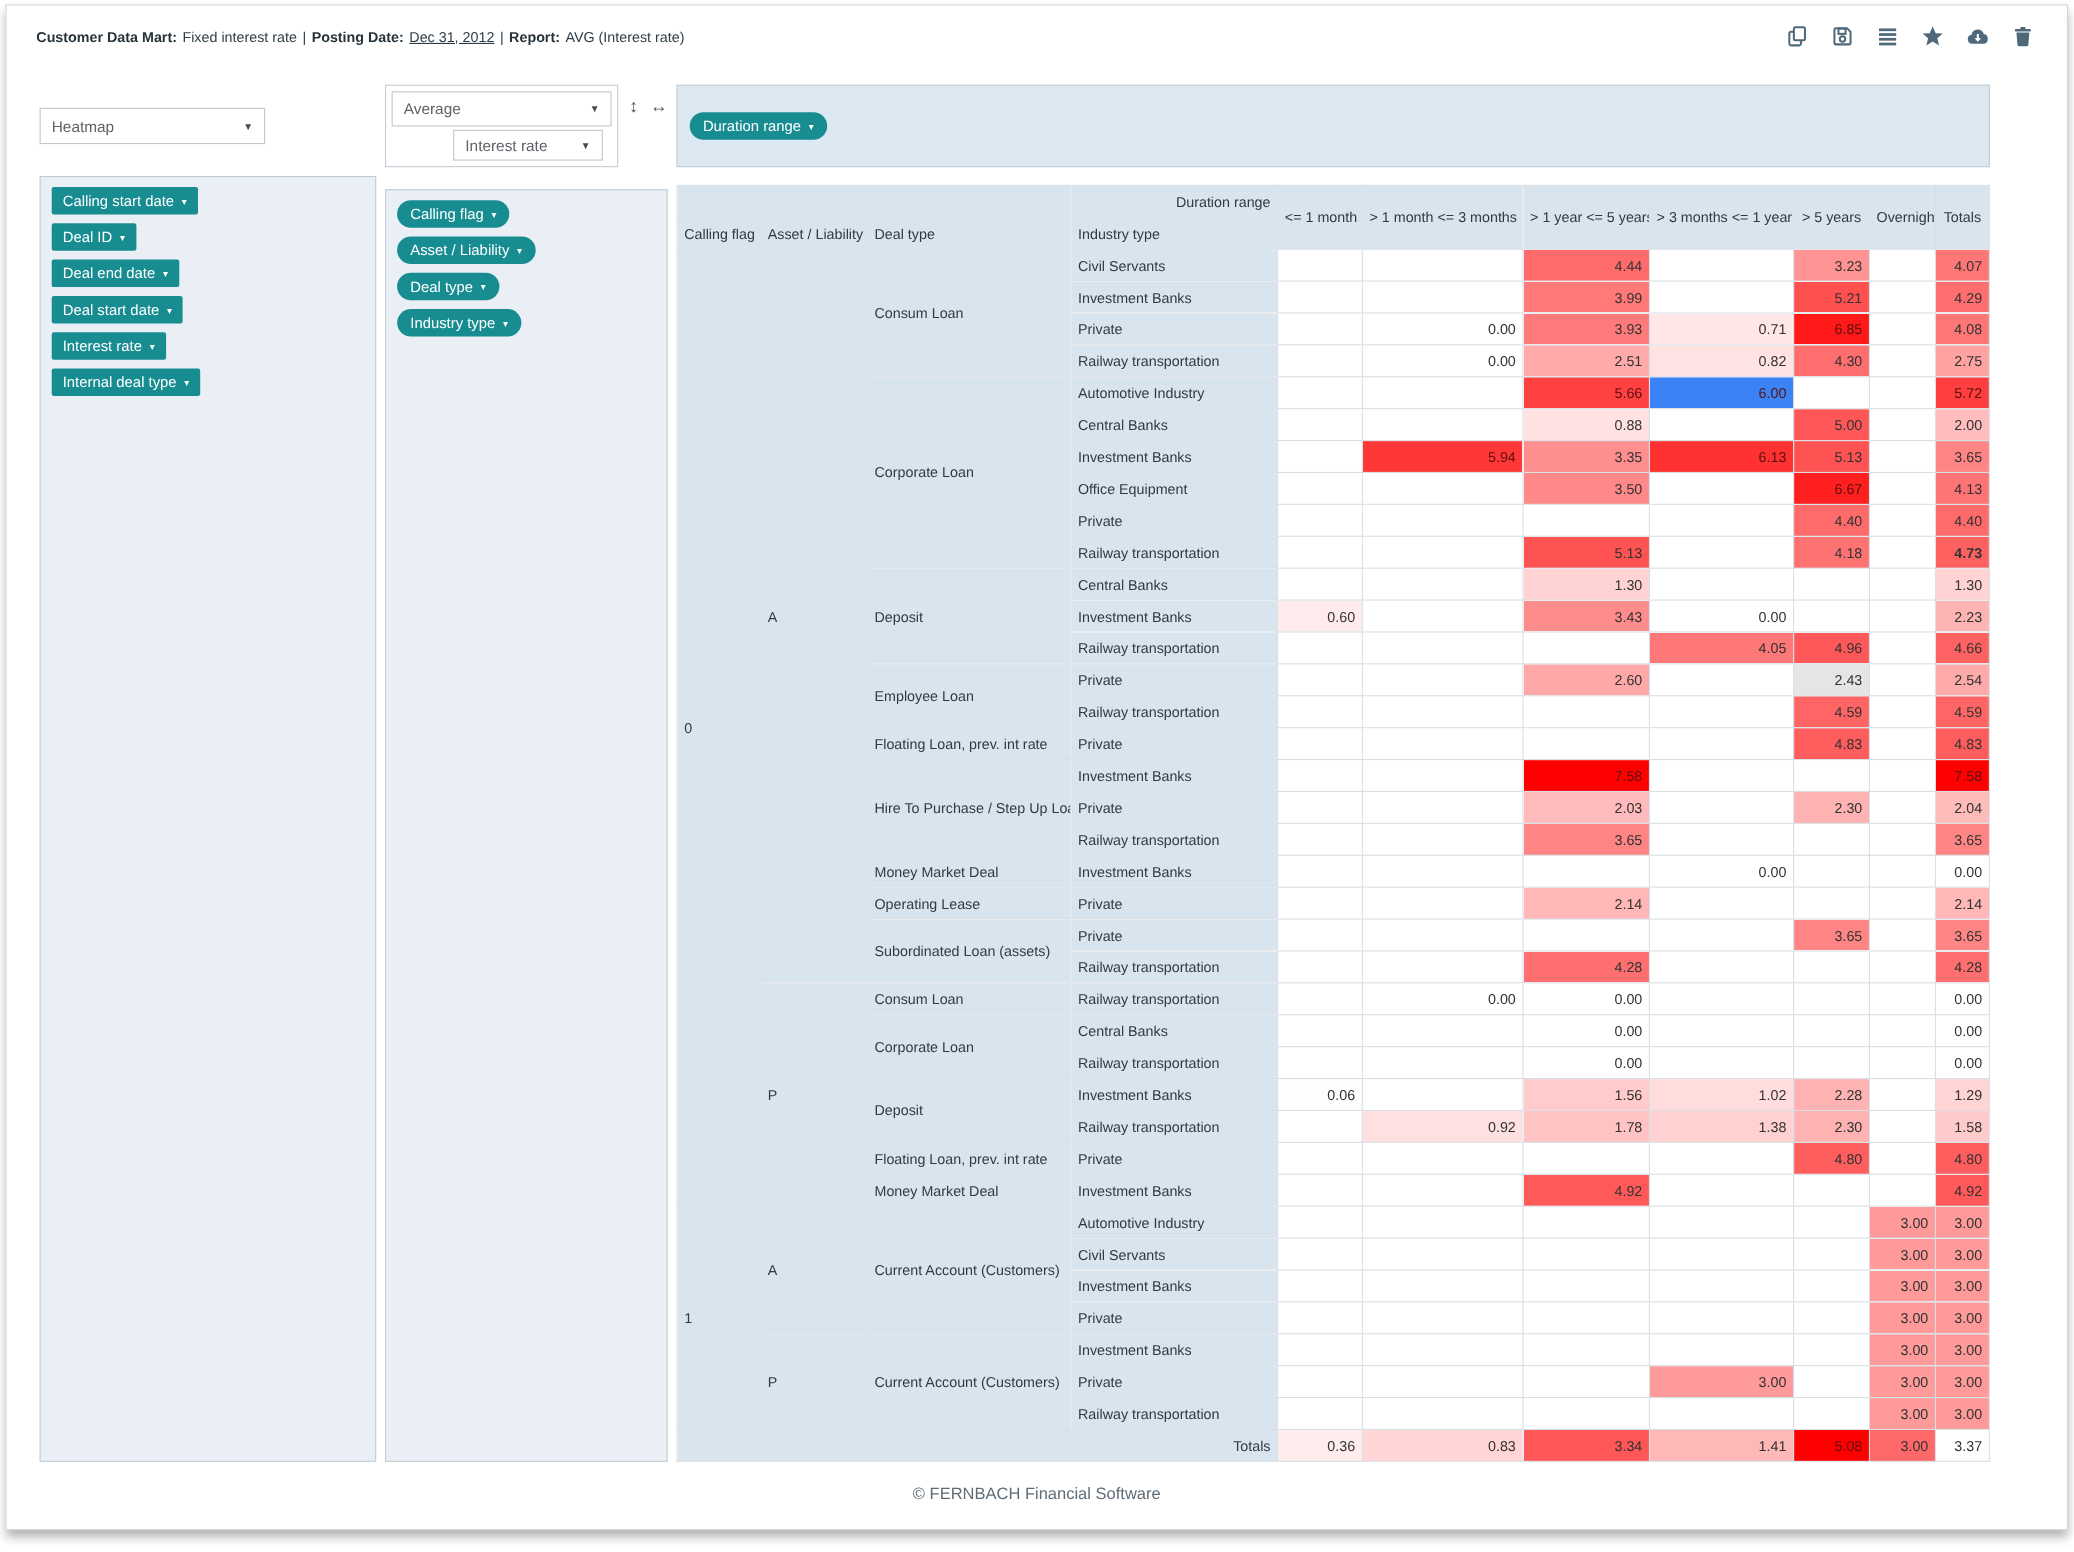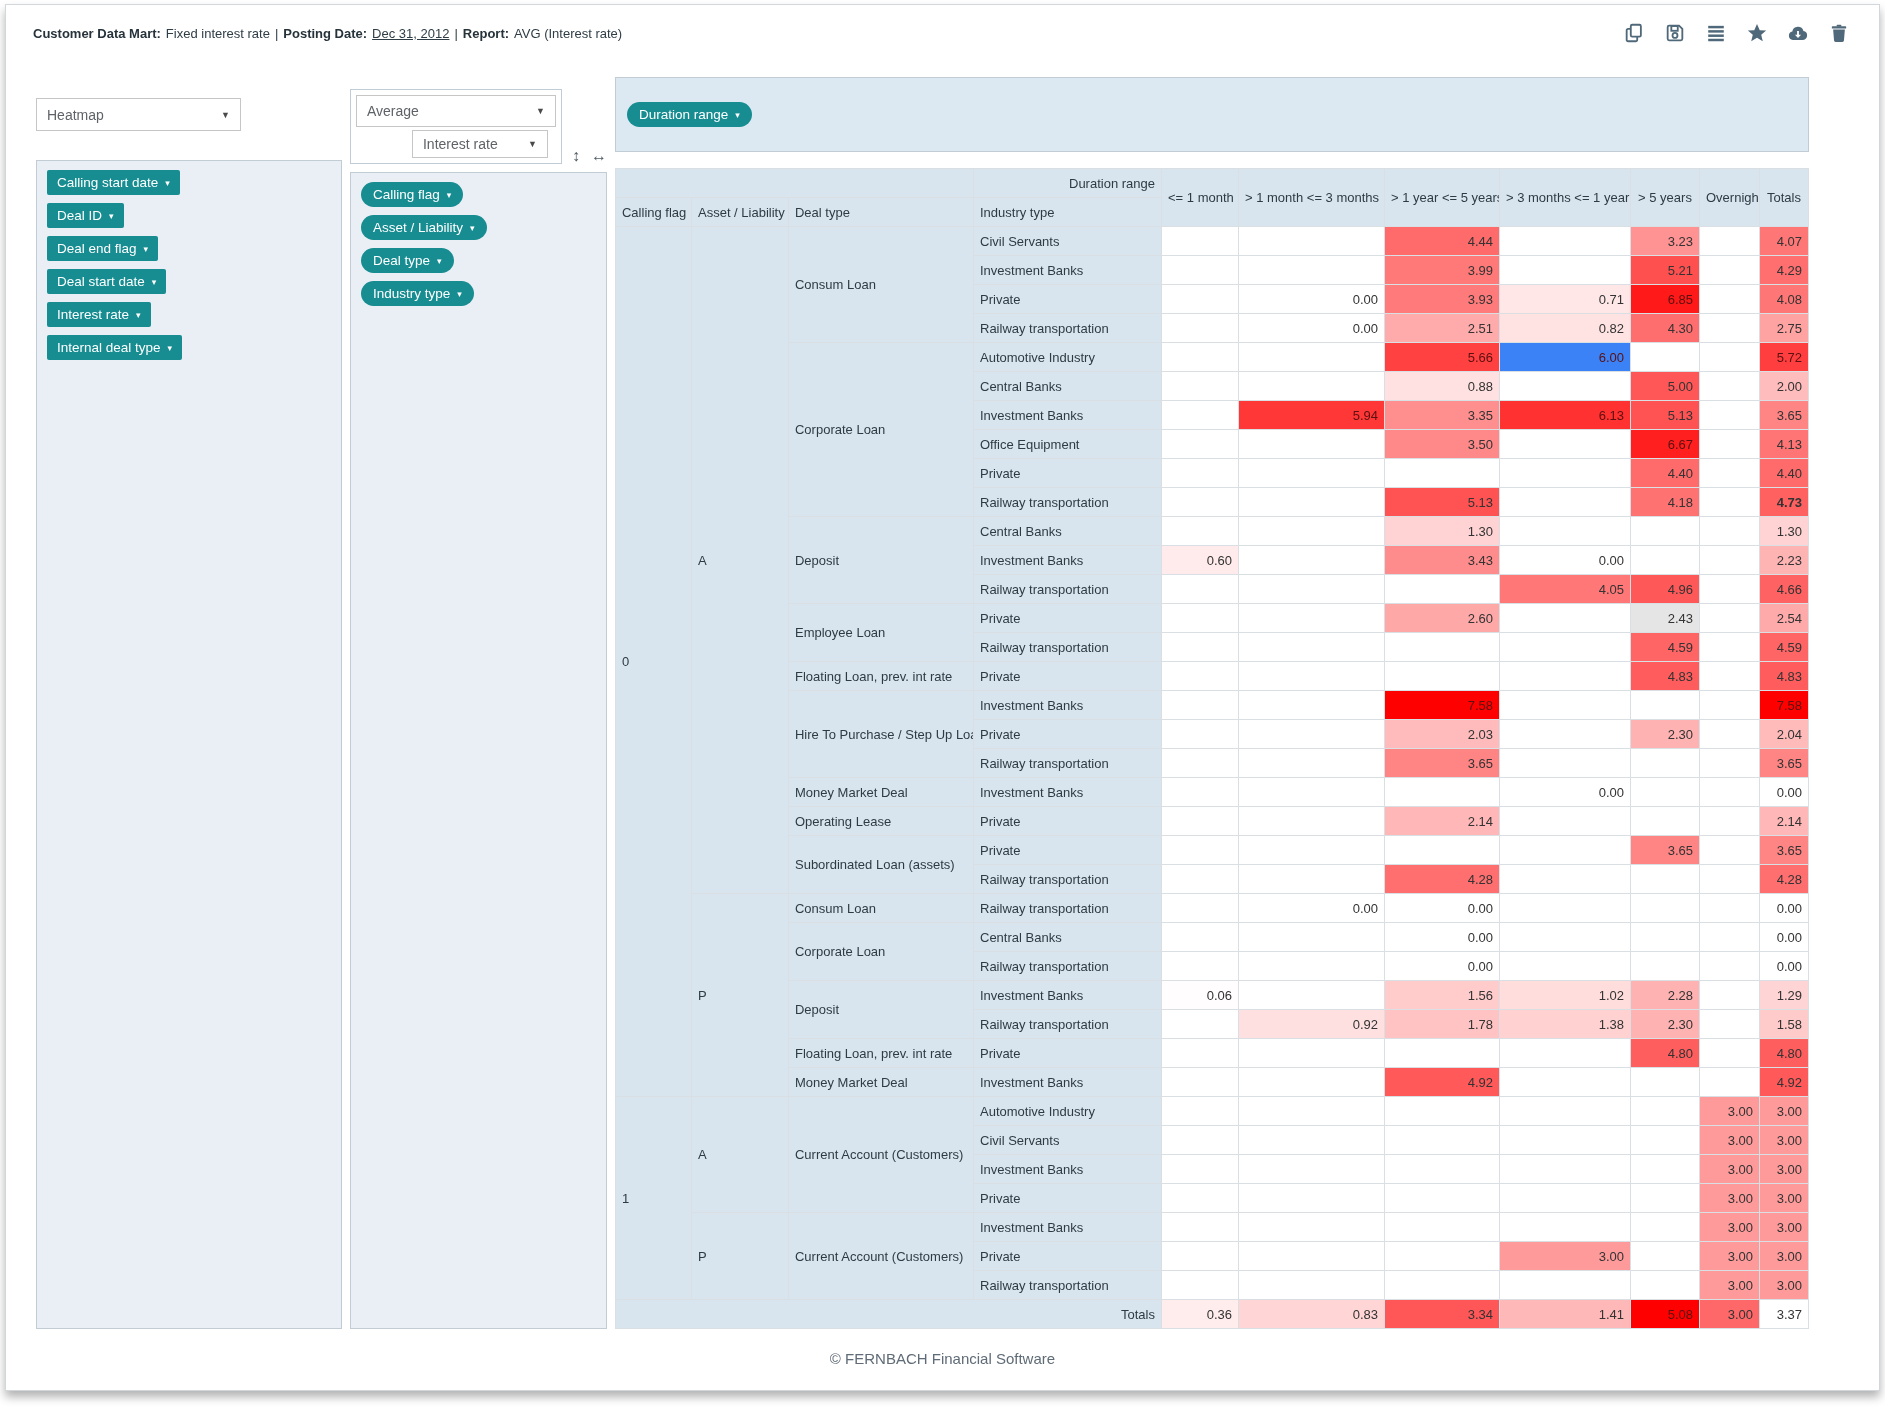--- a/index.html
+++ b/index.html
@@ -25,21 +25,21 @@
   .col-left { width:308px; display:flex; flex-direction:column; }
   .col-mid  { width:257px; display:flex; flex-direction:column; }
   .col-main { flex:1; display:flex; flex-direction:column; }
 
   .select-row { height:75px; display:flex; align-items:center; }
   .fake-select { height:33px; background:#fff; border:1px solid #c6c6c6; display:flex;
                  align-items:center; padding:0 10px; font-size:14px; color:#5f6368; cursor:pointer; }
   .fake-select .sel-caret { margin-left:auto; font-size:9px; color:#4a4a4a; padding-left:8px; }
   #heatmap-select { width:205px; }
 
-  .mid-top-row { height:87px; display:flex; align-items:flex-end; }
+  .mid-top-row { height:87px; display:flex; align-items:flex-start; }
   .mid-top-box { width:215px; height:75px; border:1px solid #c2ccd4; background:#fff; padding:5px; }
   #average-select { width:100%; height:32px; }
   #measure-select { width:136px; height:28px; margin:3px 0 0 56px; }
   .resize-icons { display:flex; gap:11px; padding:13px 0 0 10px; color:#4f5b63; font-size:16px; }
   .resize-icons span { cursor:pointer; line-height:1; }
 
   .panel { margin-top:8px; flex:1; background:#e9eff5; border:1px solid #c2ccd4; padding:9px 10px 0 10px; }
   .pill { display:flex; width:max-content; align-items:center; background:#178d92; color:#fff;
           font-size:13.5px; height:25px; padding:0 10px; margin-bottom:8px; cursor:pointer; }
   .pill.square { border-radius:2px;justify-content:space-between; }
@@ -139,21 +139,21 @@
       <div class="panel">
           <div class="pill square">
             <span>Calling start date</span>
             <span class="pill-caret">▾</span>
           </div>
           <div class="pill square">
             <span>Deal ID</span>
             <span class="pill-caret">▾</span>
           </div>
           <div class="pill square">
-            <span>Deal end flag</span>
+            <span>Deal end date</span>
             <span class="pill-caret">▾</span>
           </div>
           <div class="pill square">
             <span>Deal start date</span>
             <span class="pill-caret">▾</span>
           </div>
           <div class="pill square">
             <span>Interest rate</span>
             <span class="pill-caret">▾</span>
           </div>

